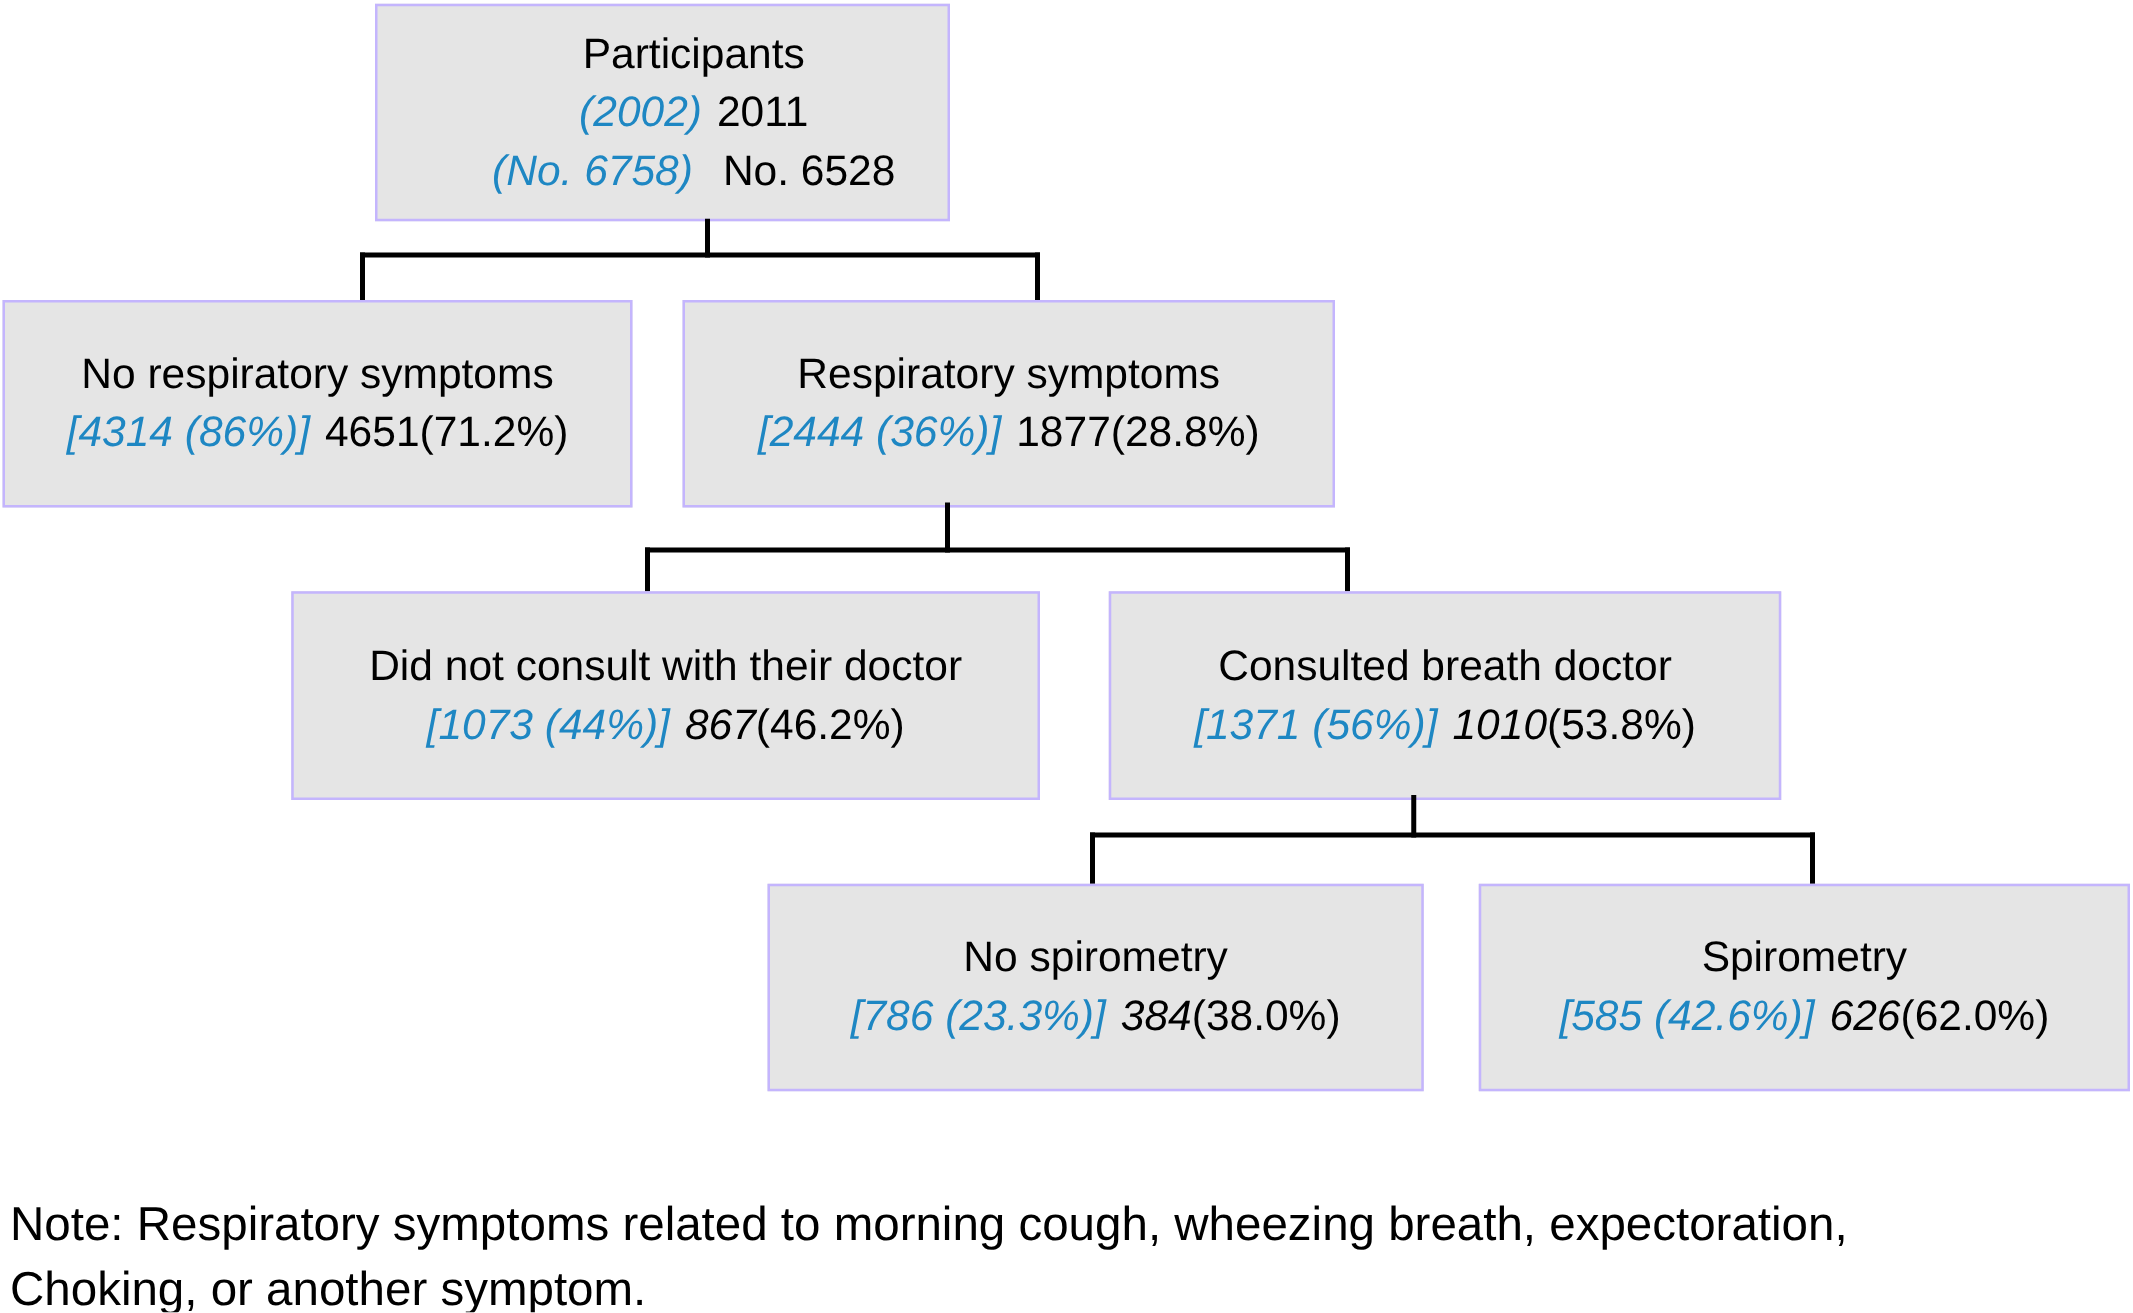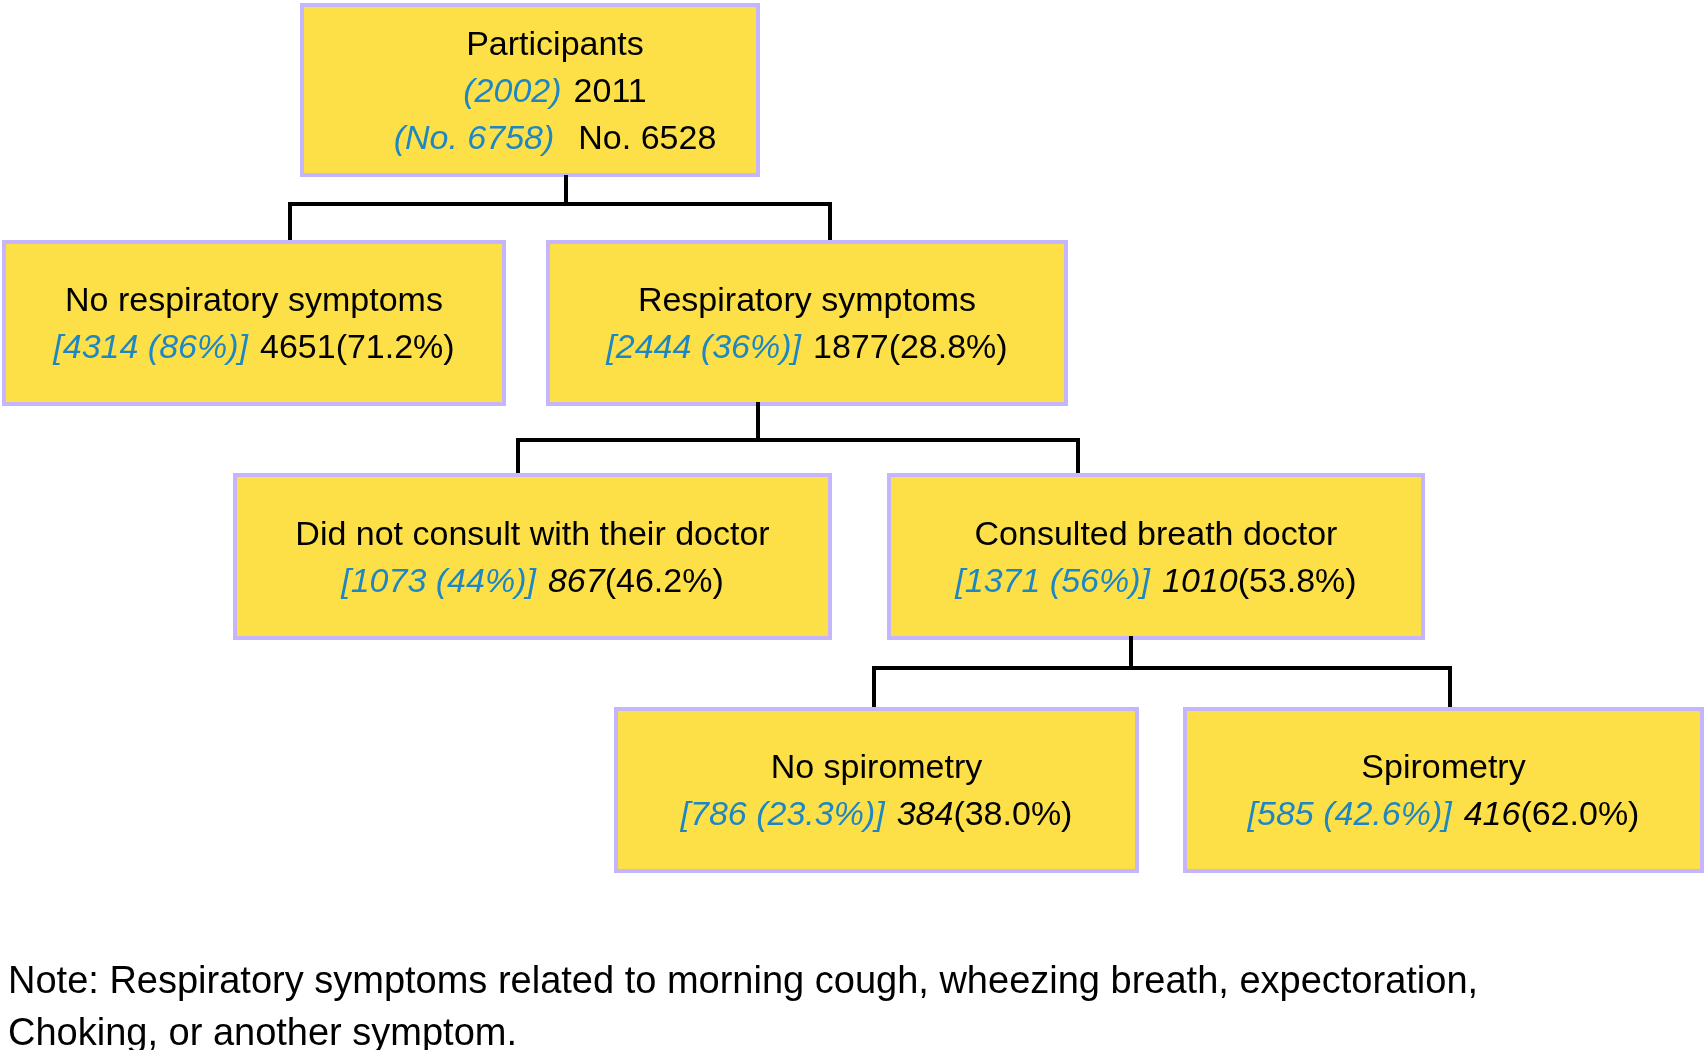--- a/index.html
+++ b/index.html
@@ -14,22 +14,22 @@
   .stage {
     position: relative;
     width: 1706px;
     height: 1050px;
     background: #ffffff;
     overflow: hidden;
   }
   .node {
     position: absolute;
     box-sizing: border-box;
-    border: 4px solid #c4b5fd;
-    background: #fde047;
+    border: 2px solid #c4b5fd;
+    background: #e5e5e5;
     display: flex;
     flex-direction: column;
     justify-content: center;
     align-items: center;
     text-align: center;
     font-size: 34px;
     line-height: 47px;
     white-space: nowrap;
   }
   .node .title { color: #000; }
@@ -130,21 +130,21 @@
     <div>
       <span class="hist">[786 (23.3%)]</span><span class="num">384</span><span class="pct">(38.0%)</span>
     </div>
   </div>
 
   <div class="node italic-num" style="left:1183px; top:707px; width:521px; height:166px;align-items:center;">
     <div>
       <span class="title">Spirometry</span>
     </div>
     <div>
-      <span class="hist">[585 (42.6%)]</span><span class="num">416</span><span class="pct">(62.0%)</span>
+      <span class="hist">[585 (42.6%)]</span><span class="num">626</span><span class="pct">(62.0%)</span>
     </div>
   </div>
 
   <div class="note">
     <span class="note-label">Note:</span>
     <span>Respiratory symptoms related to morning cough, wheezing breath, expectoration,</span><br>
     <span>Choking, or another symptom.</span>
   </div>
 
 </div>

